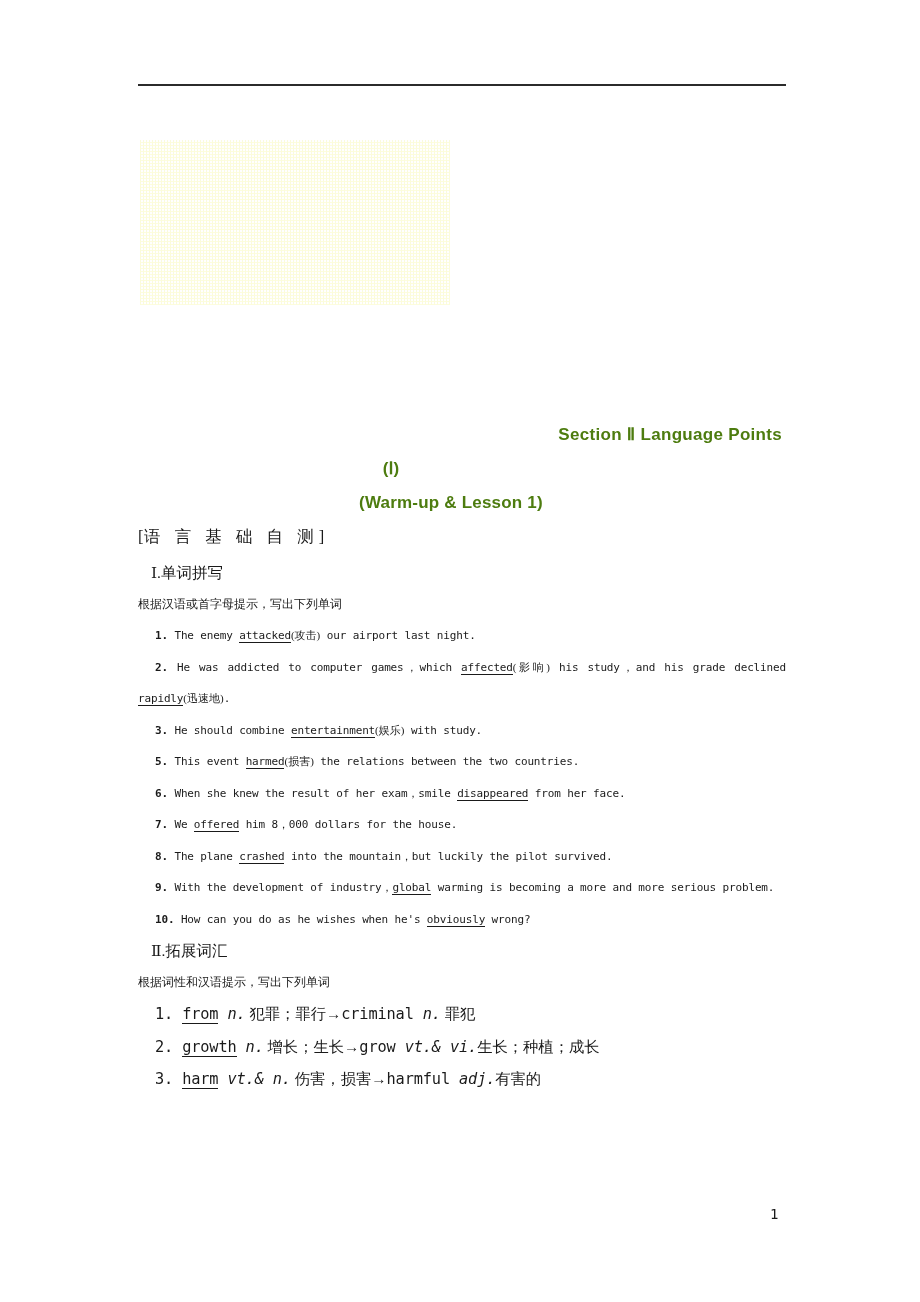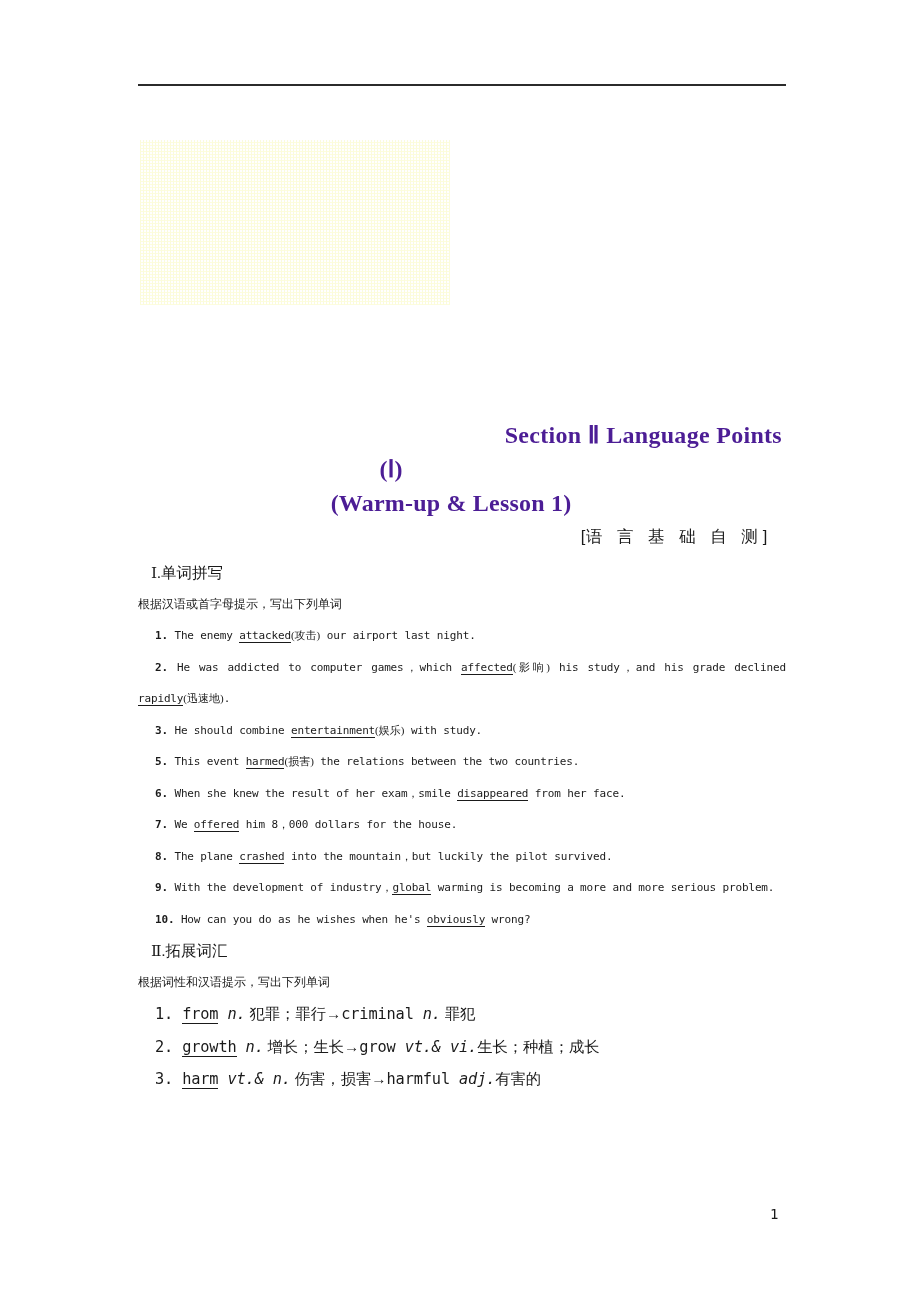--- a/index.html
+++ b/index.html
@@ -55,38 +55,38 @@
   
   #content {
     position: absolute;
     left: 138px;
     top: 418px;
     width: 648px;
   }
 
   
   .title-line {
-    color: #4c1d95;
-    font-family: Liberation Serif, serif;
+    color: #4d7c0f;
+    font-family: Liberation Sans, sans-serif;
     font-weight: bold;
-    font-size: 24px;
+    font-size: 17px;
     line-height: 34px;
     white-space: nowrap;
   }
   .title-main   { text-align: right; padding-right: 4px; letter-spacing: 0.3px; }
   .title-roman  { text-align: center; padding-right: 142px; }
   .title-sub    { text-align: center; padding-right: 22px; letter-spacing: 0.2px; }
 
   .section-banner {
-    text-align: right;
+    text-align: left;
     padding-right: 18px;
     font-size: 16.5px;
     line-height: 33px;
     color: #1a1a1a;
-    font-family: Liberation Sans, sans-serif;
+    font-family: Liberation Serif, serif;
     letter-spacing: 0.6px;
   }
   .section-banner .cjk { letter-spacing: 5px; }
 
   
   .sub-head {
     font-size: 15.5px;
     line-height: 31.5px;
     padding-left: 13px;
     color: #1a1a1a;

